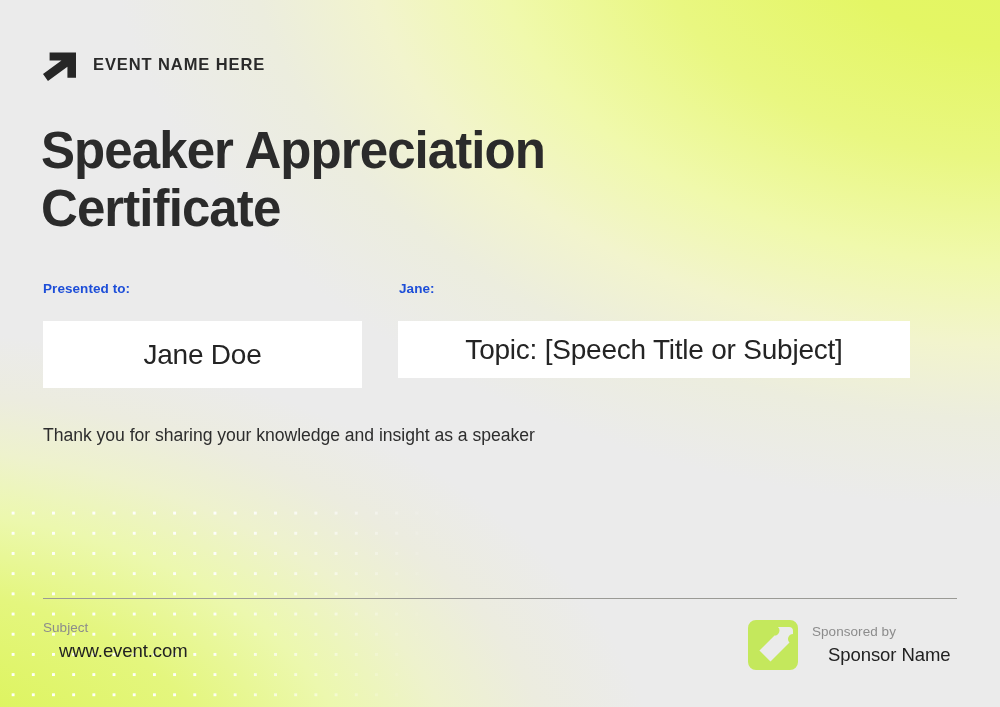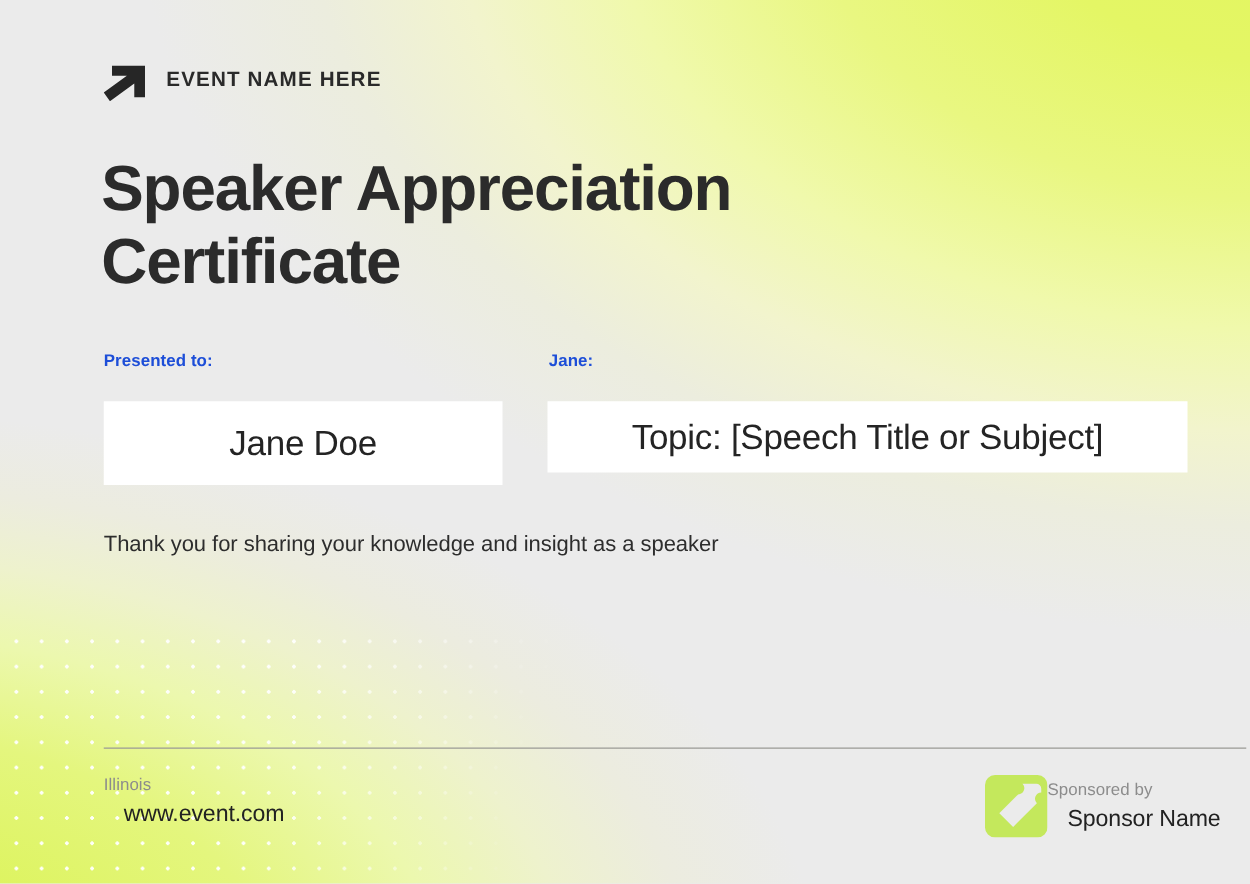--- a/index.html
+++ b/index.html
@@ -9,21 +9,20 @@
     overflow:hidden;
     font-family:"Liberation Sans", sans-serif;
     background:#ebebeb;
   }
 
   #certificate {
     position:relative;
     width:1000px; height:707px;
     background:#ebebeb;
     overflow:hidden;
-    padding-left:40px;
   }
 
   
   .bg-layer { position:absolute; inset:0; pointer-events:none; }
 
   
   #bg-glow-topright {
     background:
       radial-gradient(115% 105% at 103% -12%,
         #e2f65e 0%,
@@ -123,21 +122,21 @@
   }
 
   
   #footer {
     position:absolute; left:0; top:620px; width:1000px; height:60px;
   }
   .footer-col { position:absolute; top:0; }
   #footer-col-website   { left:43px; }
   #footer-col-location  { left:267px; }
   #footer-col-organizer { left:520px; }
-  #footer-col-sponsor   { left:748px; display:flex; align-items:center; }
+  #footer-col-sponsor   { left:748px; display:flex; align-items:center; gap:14px; }
 
   .footer-label {
     font-size:13.5px; font-weight:400; color:#8c8c8c;
     letter-spacing:.004em; white-space:nowrap;
   }
   .footer-value {
     margin-top:5px;
     font-size:18.5px; font-weight:500; color:#222222;
     letter-spacing:-.004em; white-space:nowrap;margin-left:16px;
   }
@@ -179,21 +178,21 @@
 
     <p id="body-text">
       <span>Thank you for sharing your knowledge and insight as a speaker</span><br>
     </p>
 
     <div id="divider"></div>
 
     <div id="footer">
 
       <div class="footer-col" id="footer-col-website">
-        <div class="footer-label">Illinois</div>
+        <div class="footer-label">Subject</div>
         <div class="footer-value">www.event.com</div>
       </div>
 
 
 
       <div class="footer-col" id="footer-col-sponsor">
         <svg id="sponsor-mark" viewBox="0 0 100 100" aria-hidden="true">
           <path d="M16 0 H84 A16 16 0 0 1 100 16 V84 A16 16 0 0 1 84 100 H16 A16 16 0 0 1 0 84 V62 A10 10 0 0 1 17 55 L45 83 L83 45 A10 10 0 0 1 90 28 V22 A8 8 0 0 0 82 14 H60 A10 10 0 0 1 53 31 L0 84 V16 A16 16 0 0 1 16 0 Z" fill="#c4e85c"></path>
         </svg>
         <div id="sponsor-text">

